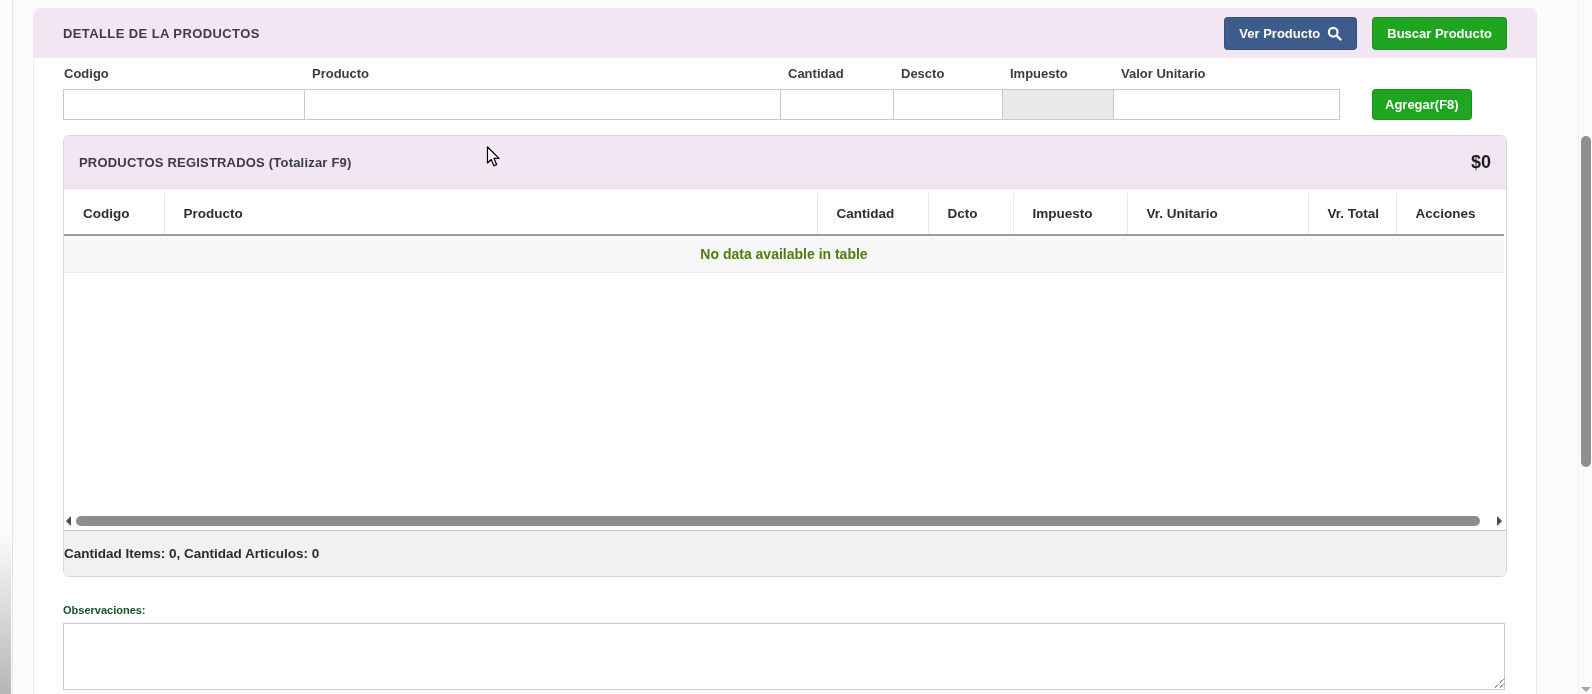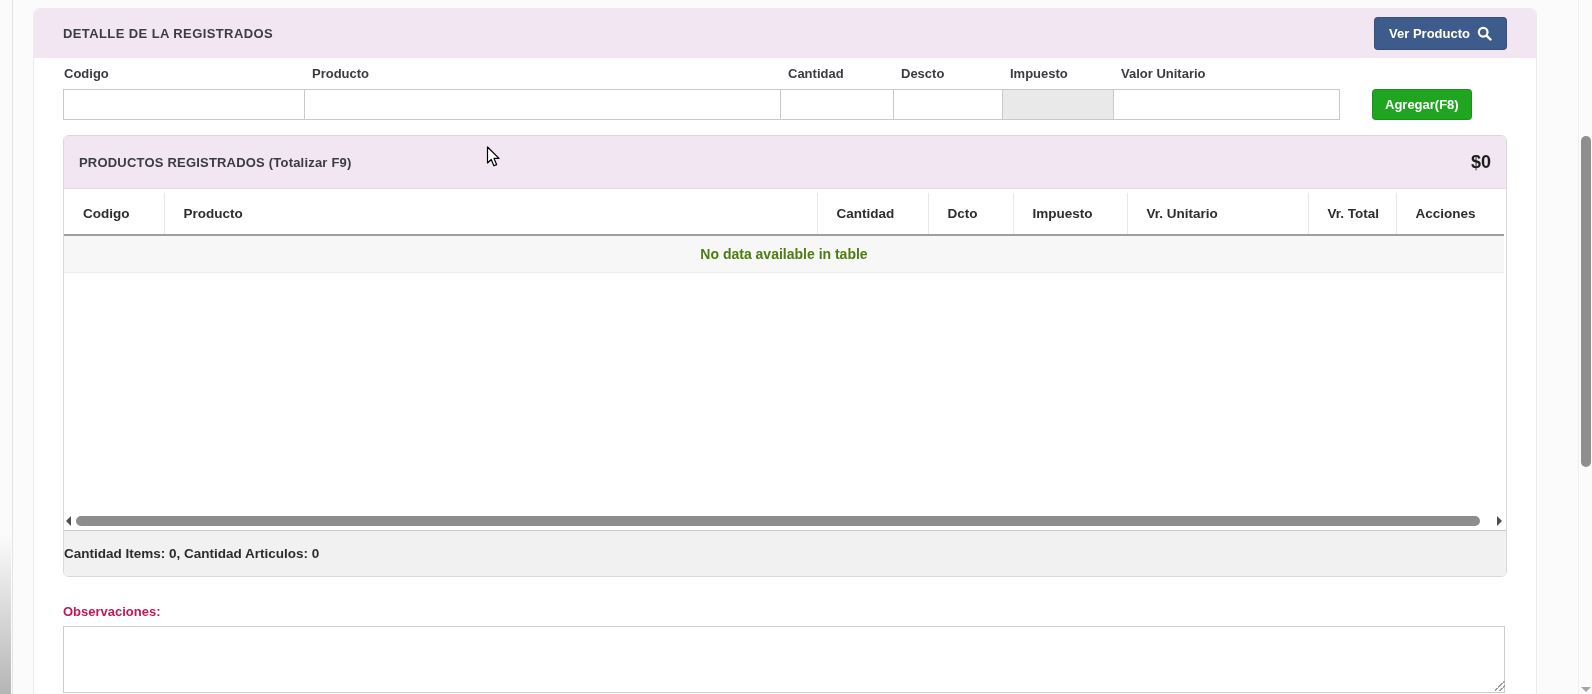--- a/index.html
+++ b/index.html
@@ -89,21 +89,21 @@
   .h-arrow.right { right:4px; border-left-color:#4d4d4d; border-right:none; }
 
   .sub-footer {
     flex:0 0 46px; background:#f1f1f1; border-top:1px solid #c9c9c9;
     display:flex; align-items:center; justify-content:flex-start; padding-right:13px;
     font-size:13.5px; font-weight:700; color:#2c2c2c;
   }
 
   
   .obs-block { margin-top:27px; }
-  .obs-label { font-size:13px; font-weight:700; color:#be185d; display:block; margin-bottom:7px; }
+  .obs-label { font-size:11px; font-weight:700; color:#14532d; display:block; margin-bottom:7px; }
   .obs-wrap { position:relative; }
   .obs-wrap textarea {
     width:1442px; height:67px; border:1px solid #ccc; resize:none; outline:none;
     font-family:inherit; font-size:13px; padding:6px 8px; display:block; background:#fff;
   }
   .resize-handle {
     position:absolute; right:2px; bottom:2px; width:10px; height:10px; cursor:nwse-resize;
     background:
       linear-gradient(135deg, transparent 0 45%, #9a9a9a 45% 52%, transparent 52% 70%, #9a9a9a 70% 77%, transparent 77%);
   }
@@ -125,31 +125,32 @@
 <body>
 
 <div class="page">
 
   <div class="left-divider"></div>
   <div class="left-shadow"></div>
 
   <div class="main-card">
 
     <div class="card-header">
-      <span class="card-title">DETALLE DE LA REGISTRADOS</span>
+      <span class="card-title">DETALLE DE LA PRODUCTOS</span>
       <div class="header-buttons">
         <button class="btn btn-steel">
           <span>Ver Producto</span>
           <span class="search-glyph">
             <svg width="15" height="15" viewBox="0 0 16 16" fill="none">
               <circle cx="6.6" cy="6.6" r="4.6" stroke="#ffffff" stroke-width="2.4"></circle>
               <line x1="10.2" y1="10.2" x2="14.4" y2="14.4" stroke="#ffffff" stroke-width="2.6" stroke-linecap="round"></line>
             </svg>
           </span>
         </button>
+        <button class="btn btn-green">Buscar Producto</button>
       </div>
     </div>
 
     <div class="card-body">
 
       <div class="form-row">
         <div class="field">
           <label>Codigo</label>
           <input class="w-codigo" type="text" value="" style="">
         </div>

